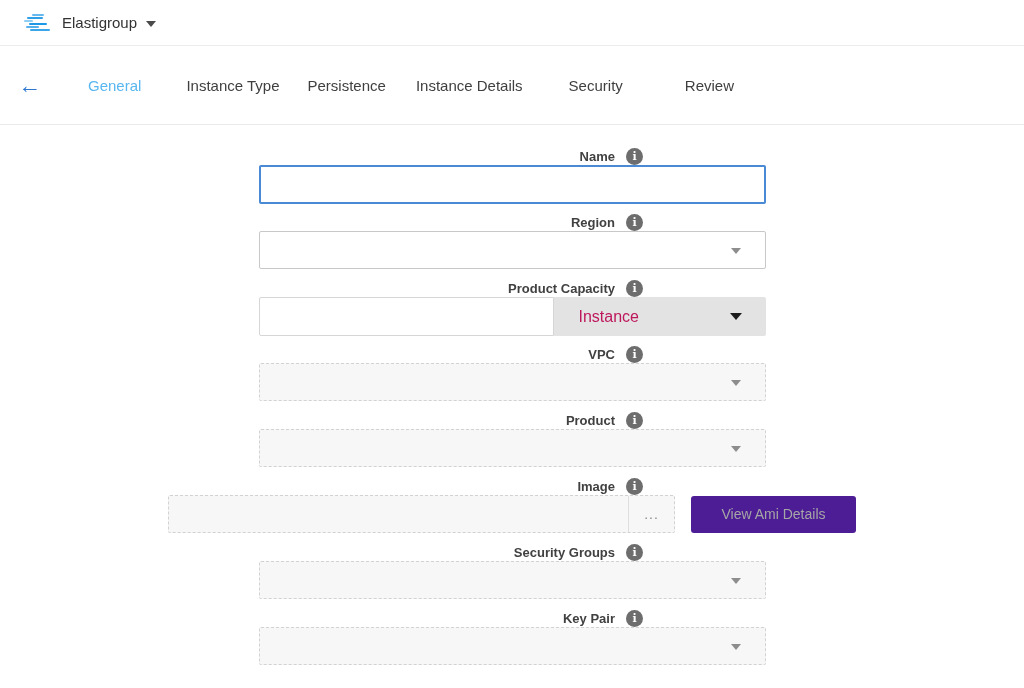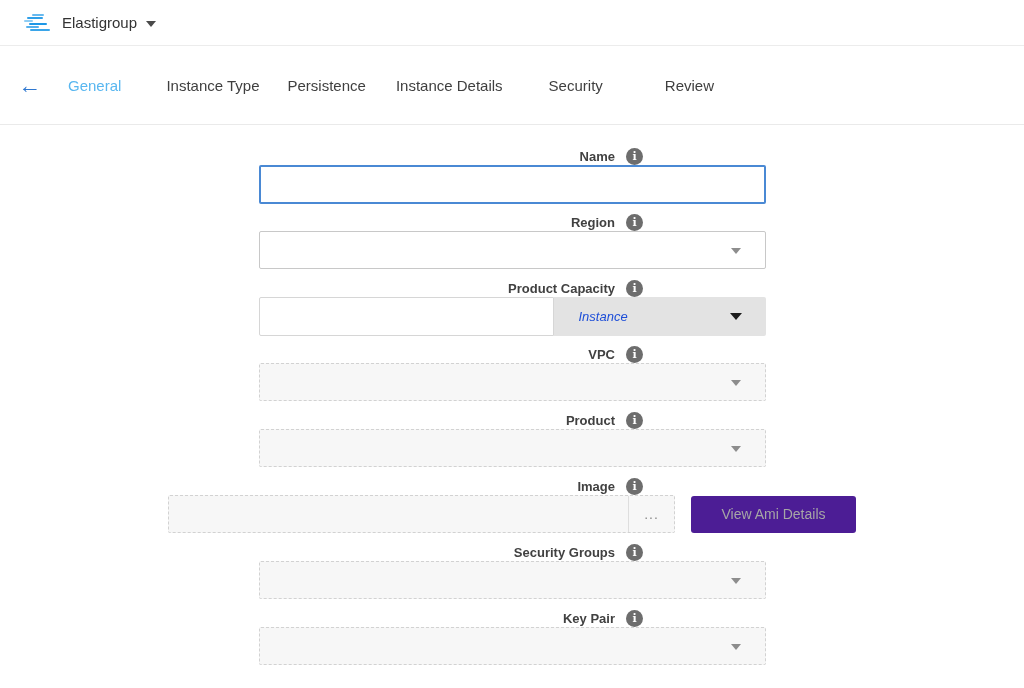--- a/index.html
+++ b/index.html
@@ -21,21 +21,21 @@
   .app-name { margin-left:12px; font-size:15px; color:#333; }
   .app-caret { width:0; height:0; margin-left:9px; margin-top:2px;
     border-left:5px solid transparent; border-right:5px solid transparent;
     border-top:6px solid #4a4a4a; }
 
   
   .tabbar { height:79px; display:flex; align-items:center;
     border-bottom:1px solid #eaeaea; background:#fff; }
   .back-arrow { margin-left:18px; width:30px; font-size:23px; line-height:1;
     color:#2e77d0; cursor:pointer; font-weight:bold; }
-  .tabs { display:flex; align-items:center; margin-left:20px; }
+  .tabs { display:flex; align-items:center; margin-left:40px; }
   .tab { font-size:15px; color:#3f3f3f; cursor:pointer; white-space:nowrap; }
   .tab.active { color:#59b7f0; }
   .tab-general  { margin-right:45px; }
   .tab-instance-type { margin-right:28px; }
   .tab-persistence { margin-right:30px; }
   .tab-instance-details { margin-right:46px; }
   .tab-scaling { margin-right:62px; }
 
   
   .form { margin-top:23px; }
@@ -60,21 +60,21 @@
     border-right:5px solid transparent; border-top:6px solid #8d8d8d; }
   .select.disabled { border:1px dashed #d2d2d2; background:#f7f7f7;
     cursor:default; }
 
   .capacity-input { width:295px; height:39px; border:1px solid #d6d6d6;
     border-radius:2px 0 0 2px; background:#fff; outline:none; font-size:14px;
     color:#333; padding:0 12px; }
   .unit-select { position:relative; width:212px; height:39px;
     background:#e3e3e3; display:flex; align-items:center; padding-left:25px;
     cursor:pointer; border-radius:0 2px 2px 0; }
-  .unit-select .label { font-size:13px; color:#1d4ed8;font-style:italic; }
+  .unit-select .label { font-size:16px; color:#be185d; }
   .unit-select .caret { position:absolute; right:24px; top:16px;
     border-left-width:6px; border-right-width:6px;
     border-top:7px solid #1c1c1c; }
 
   .image-field { display:flex; width:507px; height:38px;
     border:1px dashed #d2d2d2; border-radius:2px; background:#f7f7f7; }
   .image-input { flex:1; background:transparent; border:none; outline:none;
     font-size:14px; color:#333; padding:0 12px; }
   .browse-cell { width:46px; border-left:1px solid #dedede; display:flex;
     align-items:center; justify-content:center; color:#8a8a8a; font-size:14px;

